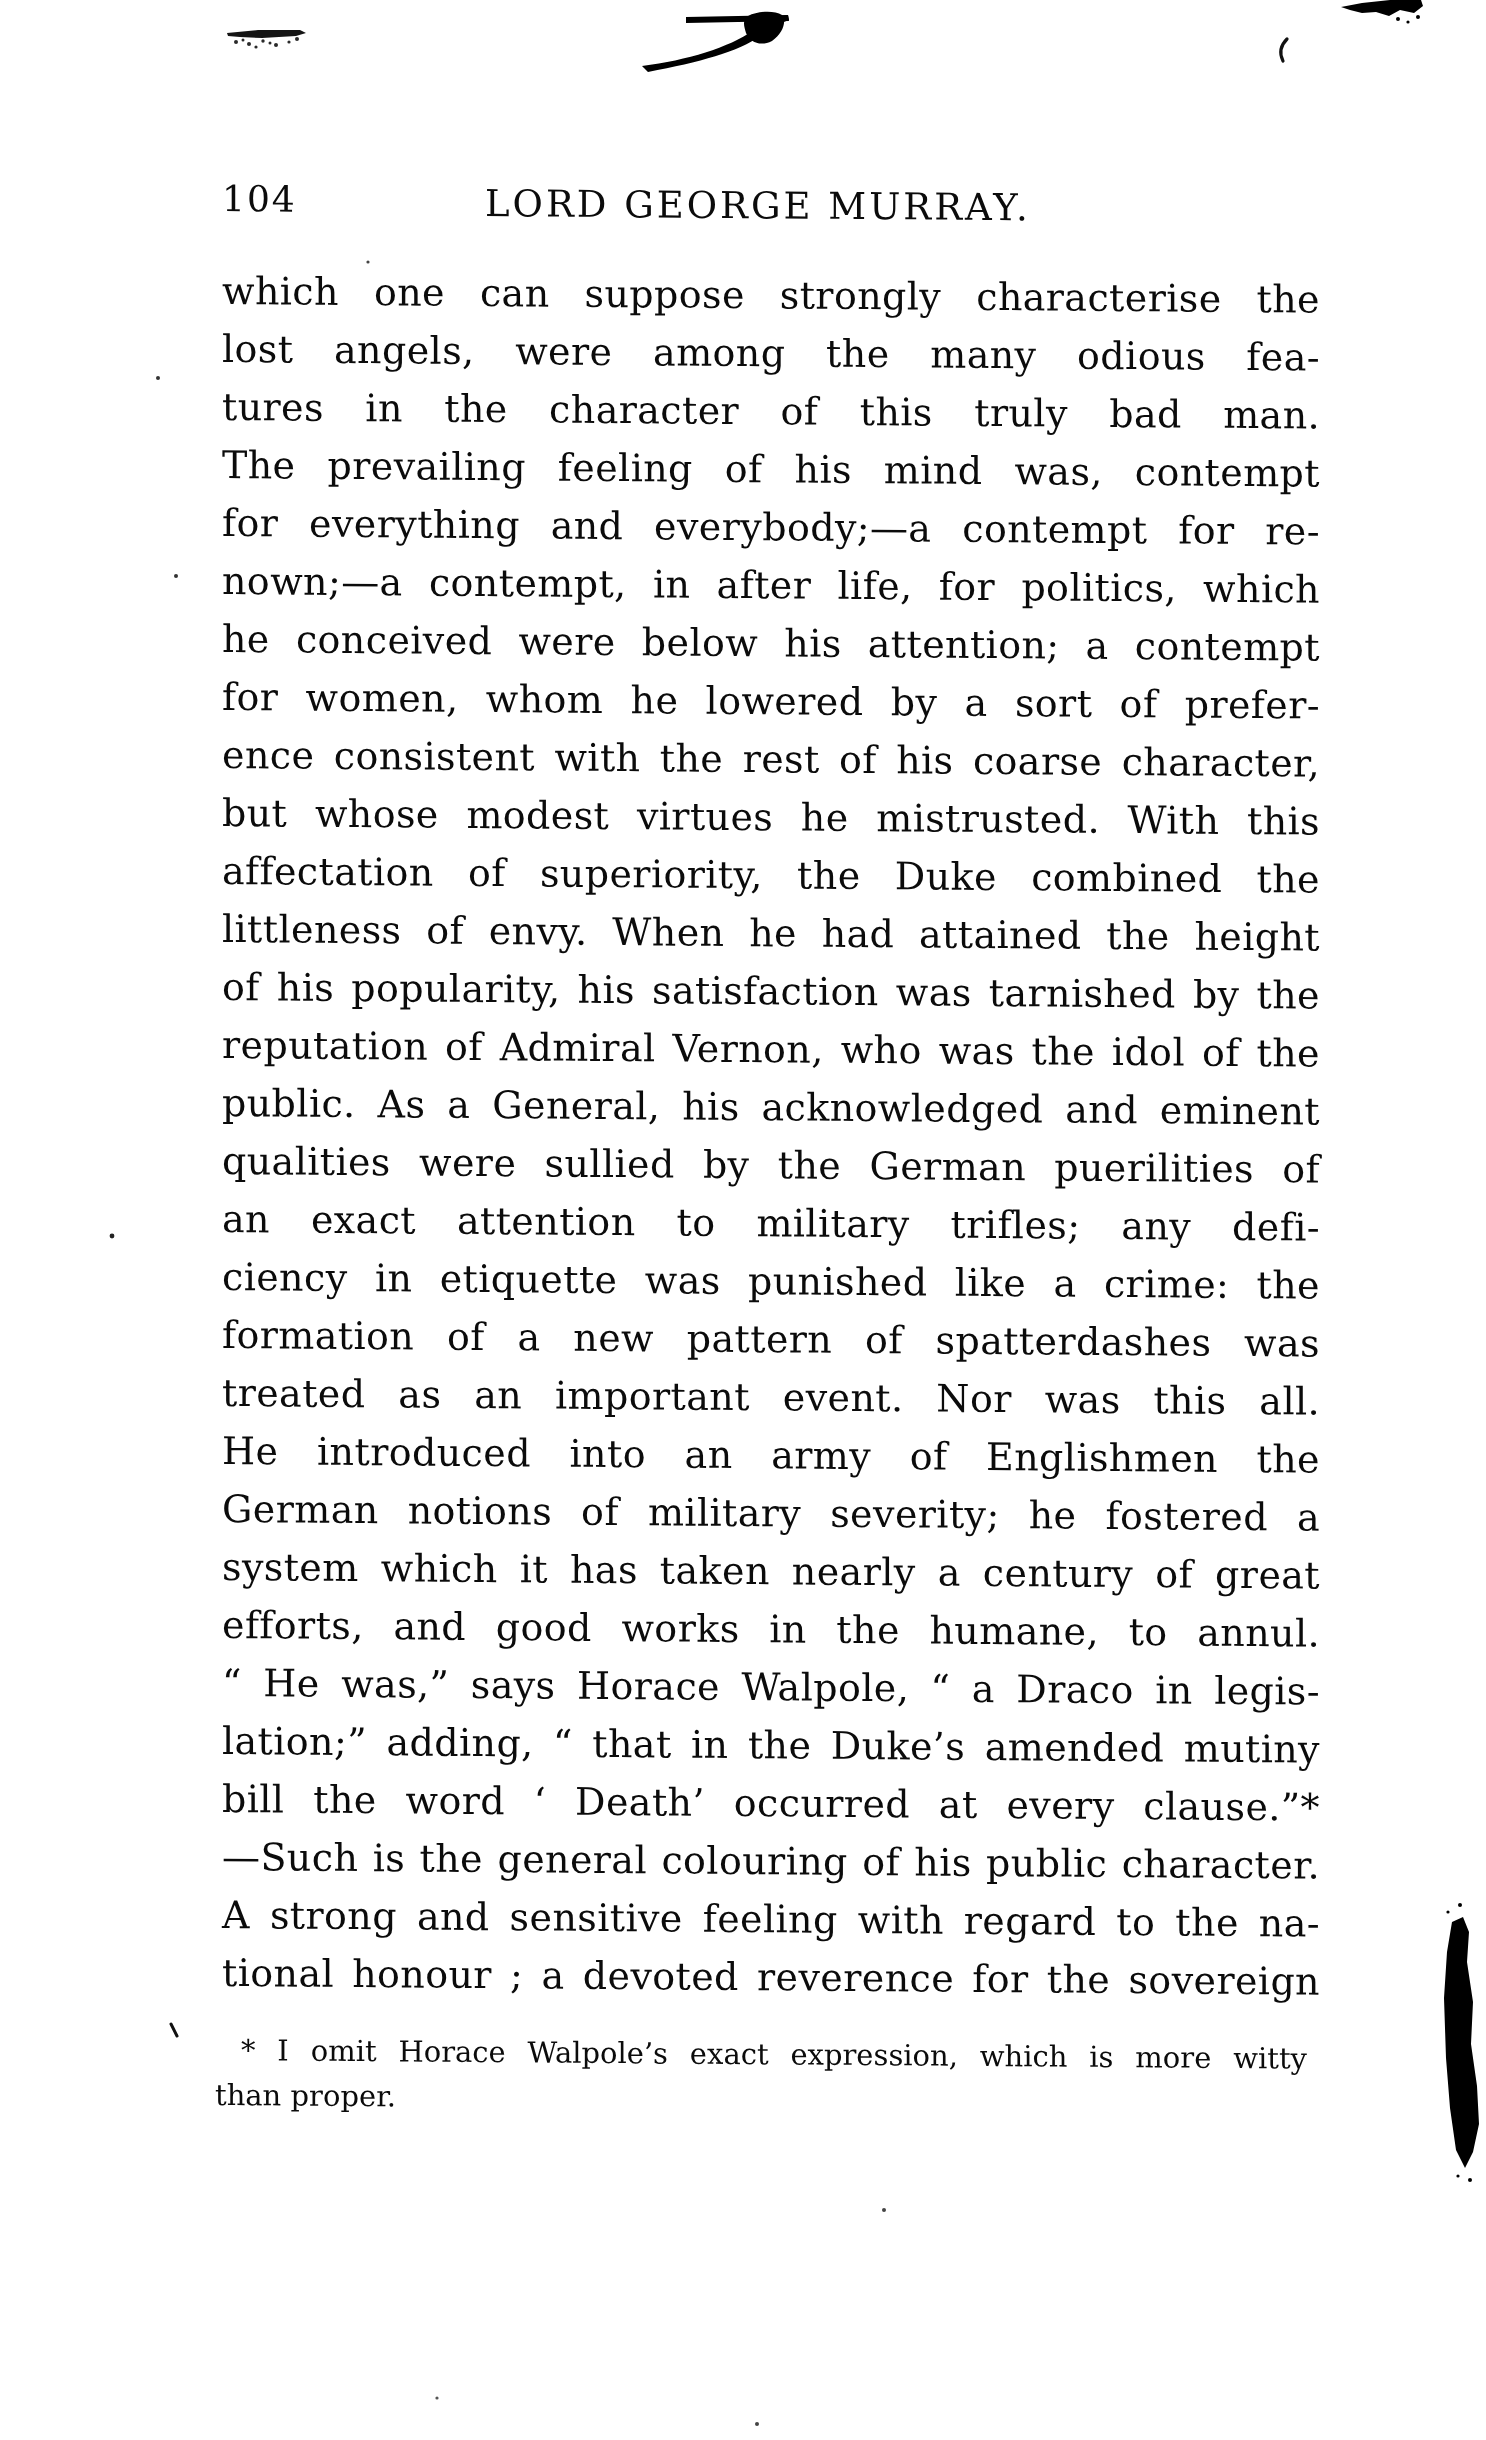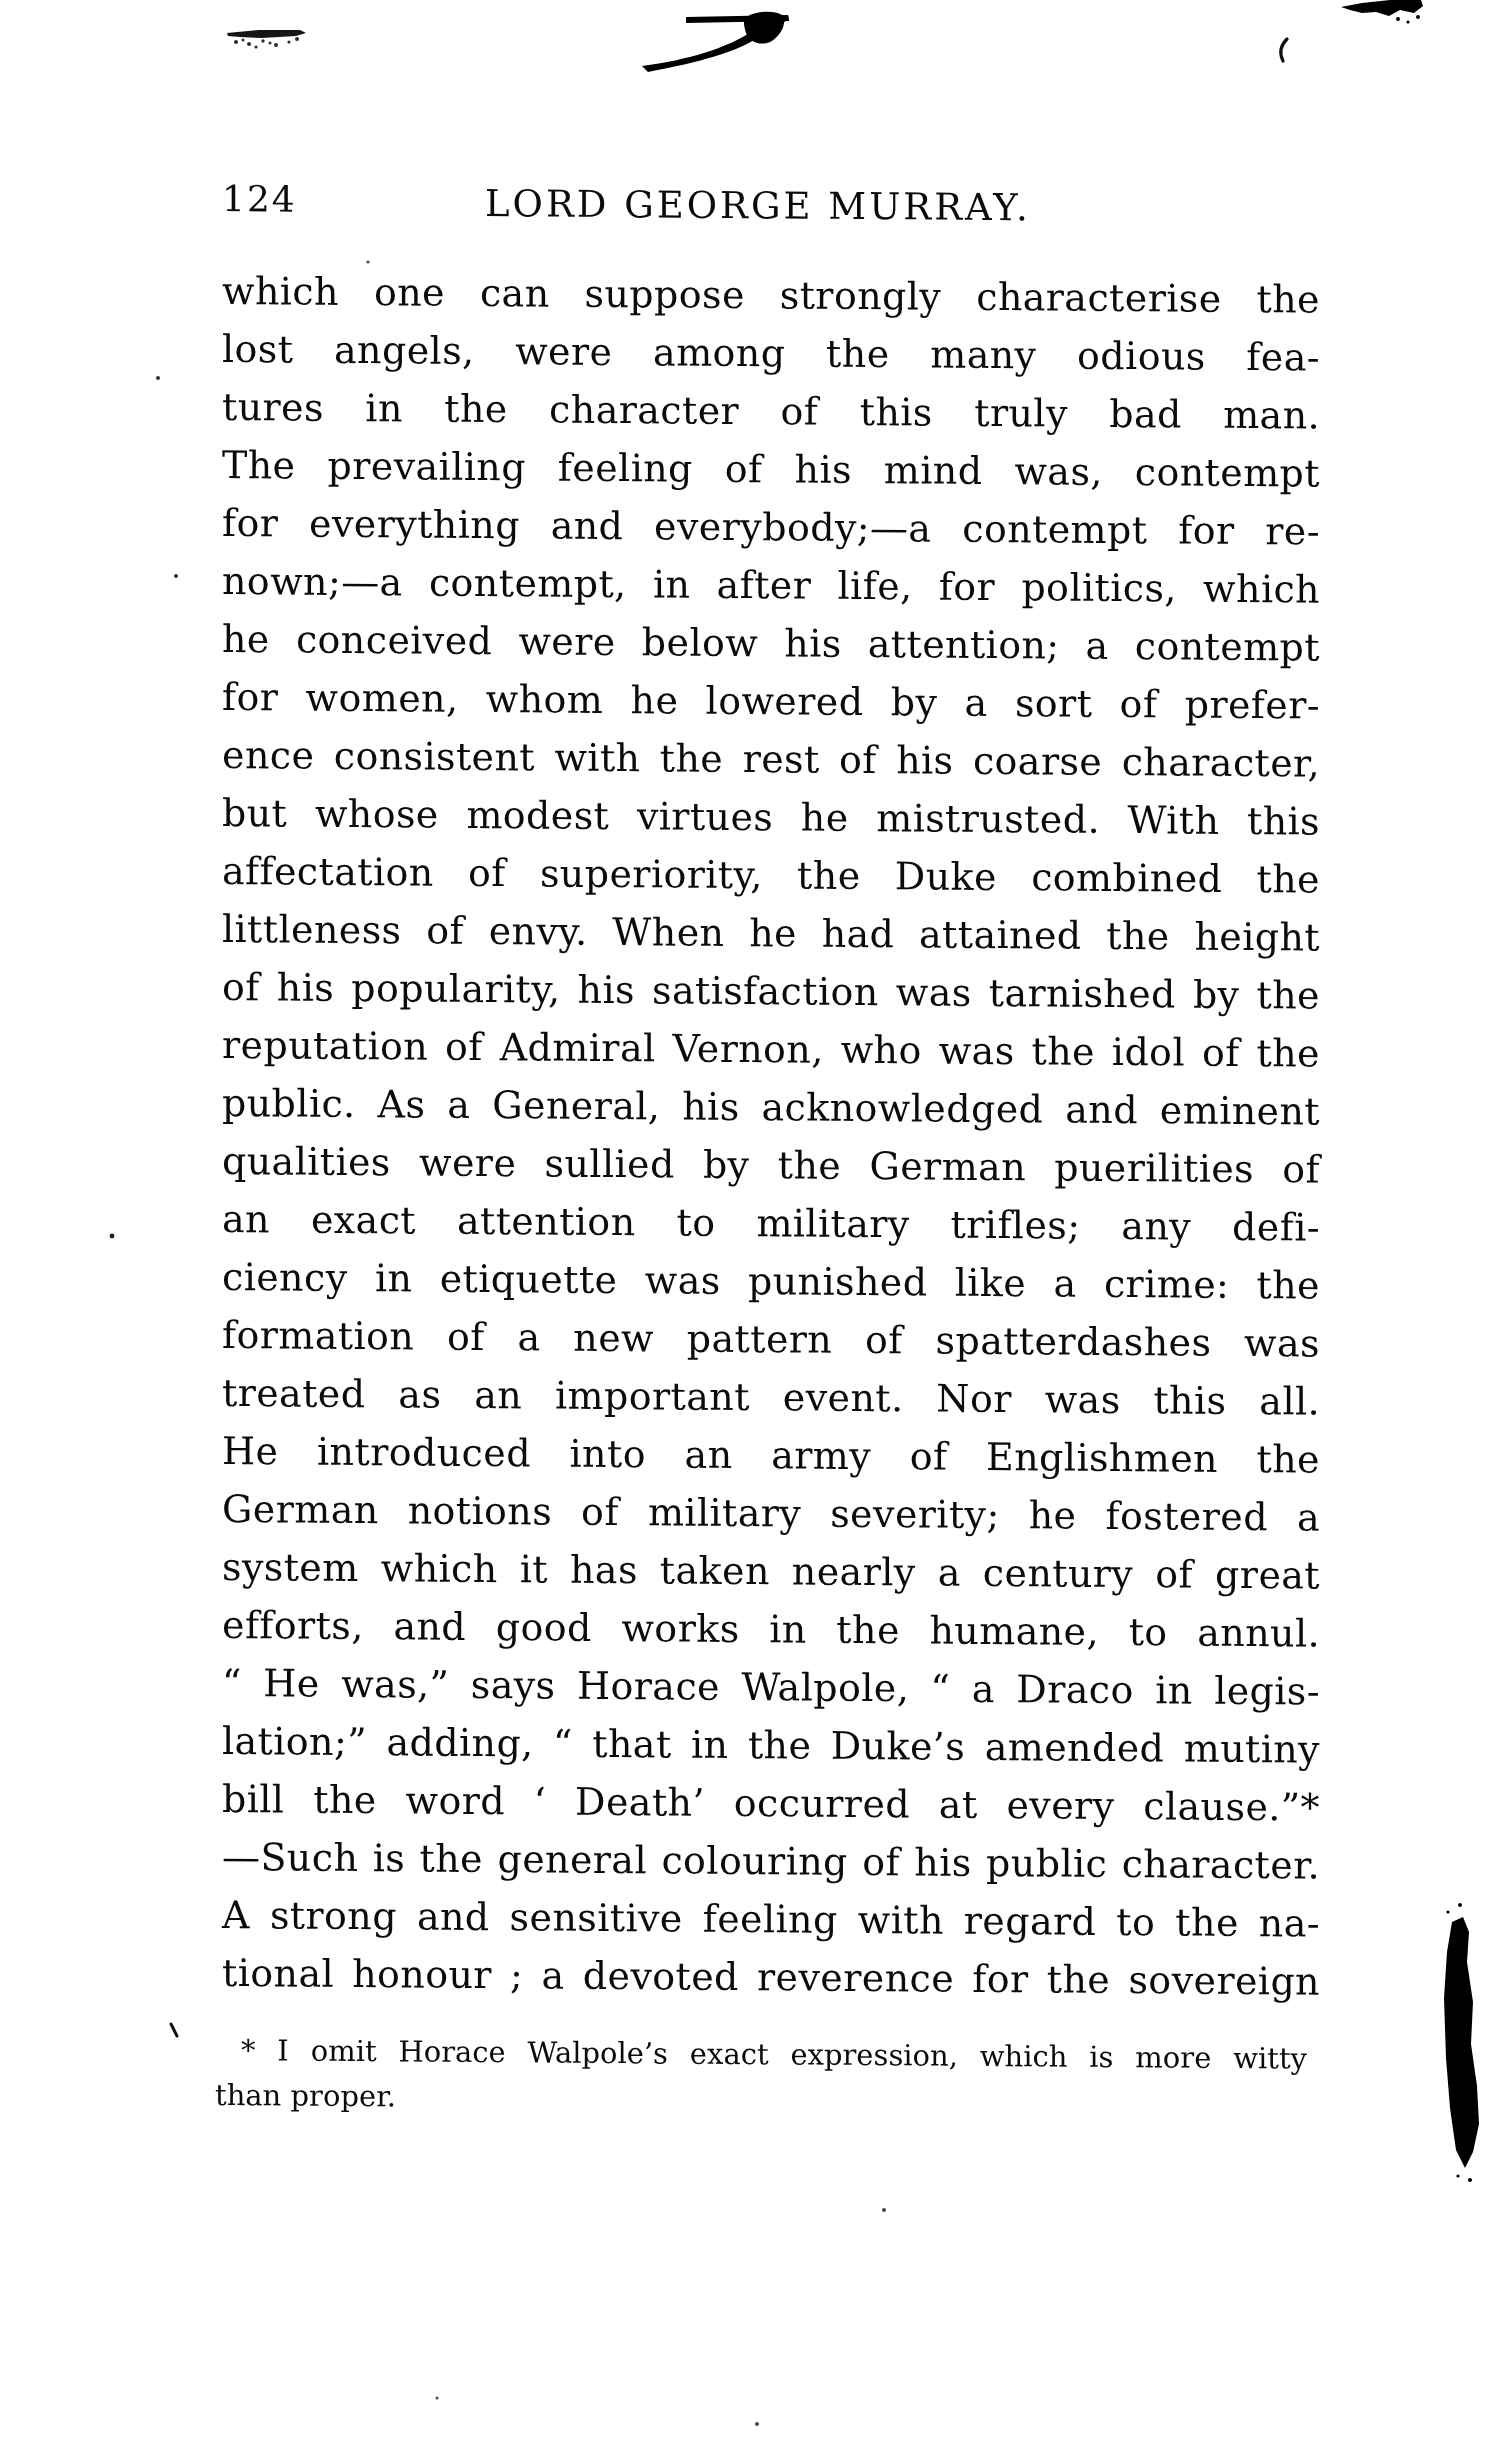--- a/index.html
+++ b/index.html
@@ -103,21 +103,21 @@
       <circle cx="112" cy="1236" r="2.4" fill="#222222"></circle>
       <circle cx="368" cy="262" r="1.6" fill="#444444"></circle>
       <circle cx="884" cy="2210" r="2" fill="#444444"></circle>
       <circle cx="757" cy="2424" r="2" fill="#444444"></circle>
       <circle cx="437" cy="2398" r="1.6" fill="#555555"></circle>
     </g>
   </svg>
 
   <div class="content">
     <div class="header">
-      <span class="pagenum">124</span>
+      <span class="pagenum">104</span>
       <span class="title">LORD GEORGE MURRAY.</span>
     </div>
 
     <div>
       <div class="body-line">which one can suppose strongly characterise the</div>
       <div class="body-line">lost angels, were among the many odious fea-</div>
       <div class="body-line">tures in the character of this truly bad man.</div>
       <div class="body-line">The prevailing feeling of his mind was, contempt</div>
       <div class="body-line">for everything and everybody;—a contempt for re-</div>
       <div class="body-line">nown;—a contempt, in after life, for politics, which</div>

